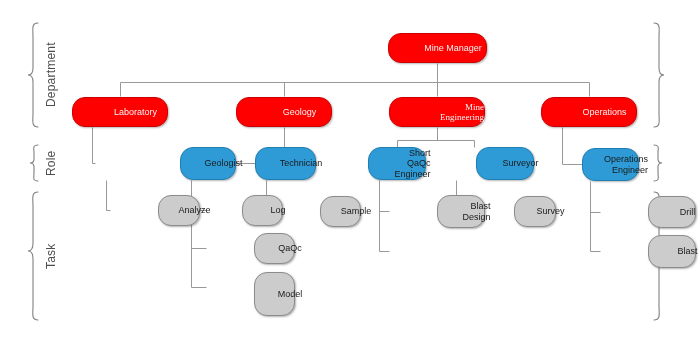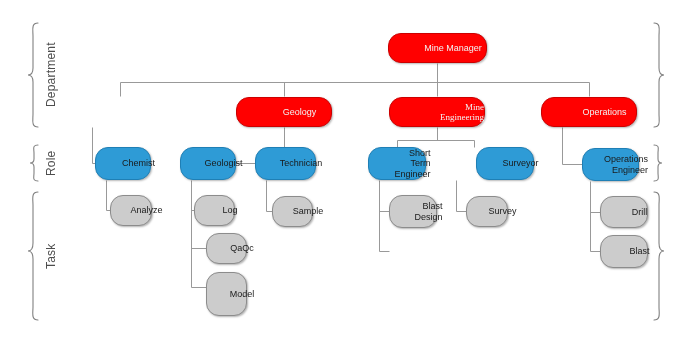--- a/index.html
+++ b/index.html
@@ -47,20 +47,21 @@
     color: #1a1a1a;
     font-size: 9px;
     box-shadow: 1px 1px 2px rgba(0,0,0,0.28);
   }
   .node.task {
     background: #cccccc;
     border: 1px solid #8c8c8c;
     color: #1a1a1a;
     font-size: 9px;
     box-shadow: 1px 1px 2px rgba(0,0,0,0.3);
+    margin-left: 48px;
   }
   .band-label {
     position: absolute;
     color: #4d4d4d;
     font-size: 12px;
     letter-spacing: 0.2px;
     writing-mode: vertical-rl;
     transform: rotate(180deg);
     display: flex;
     align-items: center;
@@ -132,28 +133,28 @@
       <path d="M 654 192 C 661 192 659 199 659 205 L 659 243 C 659 249 661 251 664 251 C 661 251 659 253 659 259 L 659 307 C 659 313 661 320 654 320"></path>
     </g>
   </svg>
 
   <div class="band-label" style="left:42px; top:23px; width:18px; height:104px;">Department</div>
   <div class="band-label" style="left:42px; top:145px; width:18px; height:36px;">Role</div>
   <div class="band-label" style="left:42px; top:192px; width:18px; height:128px;">Task</div>
 
   <div class="node dept" style="left:388px; top:33px; width:99px; height:30px;">Mine Manager</div>
 
+  <div class="node dept" style="left:72px; top:97px; width:96px; height:30px;">Laboratory</div>
   <div class="node dept" style="left:236px; top:97px; width:96px; height:30px;">Geology</div>
   <div class="node dept" style="left:389px; top:97px; width:96px; height:30px;font-family:Liberation Serif, serif;">Mine Engineering</div>
   <div class="node dept" style="left:541px; top:97px; width:96px; height:30px;">Operations</div>
 
-  <div class="node role" style="left:95px; top:147px; width:56px; height:33px;">Chemist</div>
   <div class="node role" style="left:180px; top:147px; width:56px; height:33px;">Geologist</div>
   <div class="node role" style="left:255px; top:147px; width:61px; height:33px;">Technician</div>
-  <div class="node role" style="left:368px; top:147px; width:58px; height:33px;">Short Term
+  <div class="node role" style="left:368px; top:147px; width:58px; height:33px;">Short QaQc
 Engineer</div>
   <div class="node role" style="left:445px; top:147px; width:58px; height:33px;margin-left:31px;">Surveyor</div>
   <div class="node role" style="left:582px; top:148px; width:57px; height:33px;">Operations
 Engineer</div>
 
   <div class="node task" style="left:110px; top:195px; width:42px; height:31px;">Analyze</div>
   <div class="node task" style="left:194px; top:195px; width:41px; height:31px;">Log</div>
   <div class="node task" style="left:206px; top:233px; width:41px; height:31px;">QaQc</div>
   <div class="node task" style="left:206px; top:272px; width:41px; height:44px;">Model</div>
   <div class="node task" style="left:272px; top:196px; width:41px; height:31px;">Sample</div>

